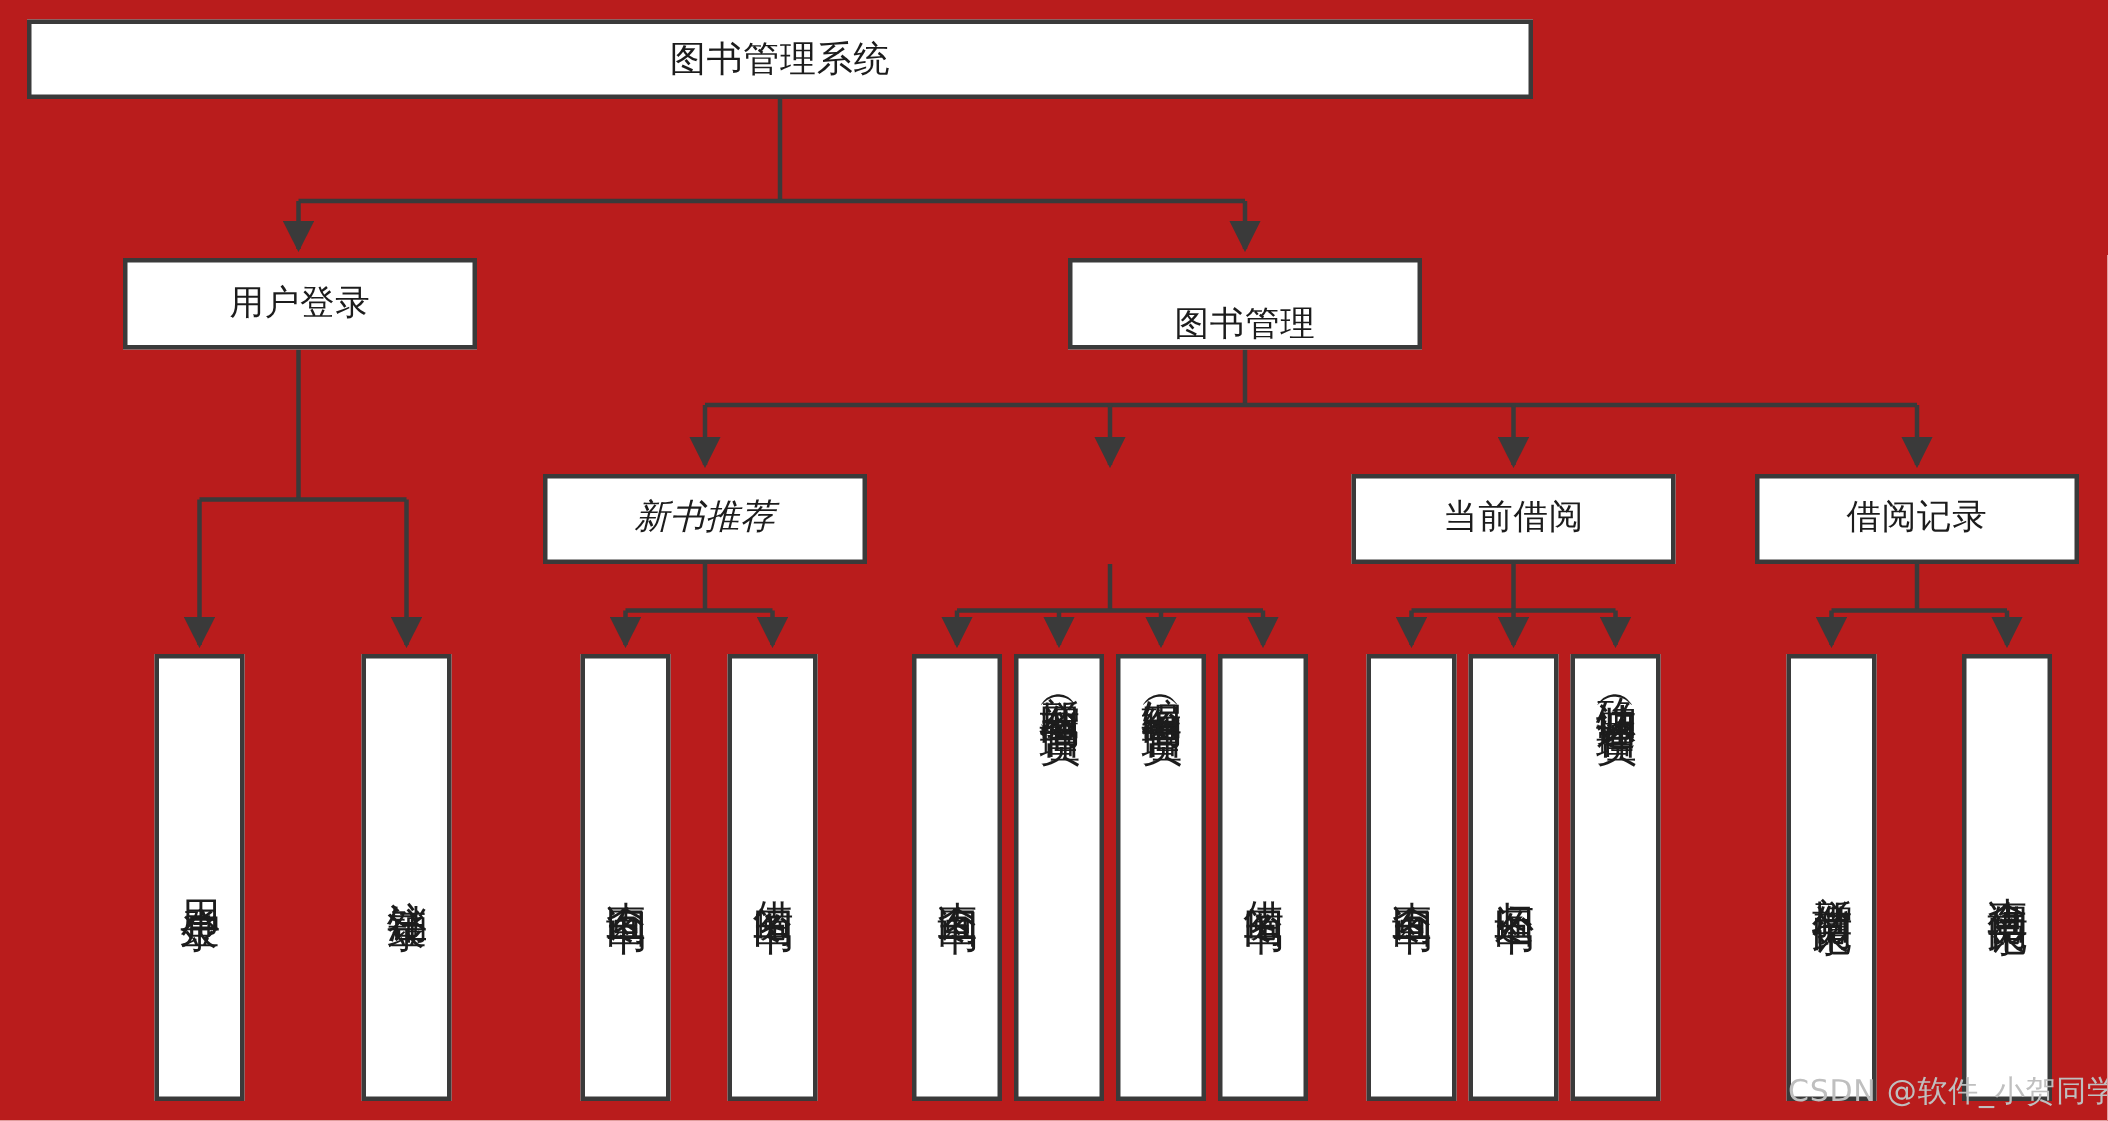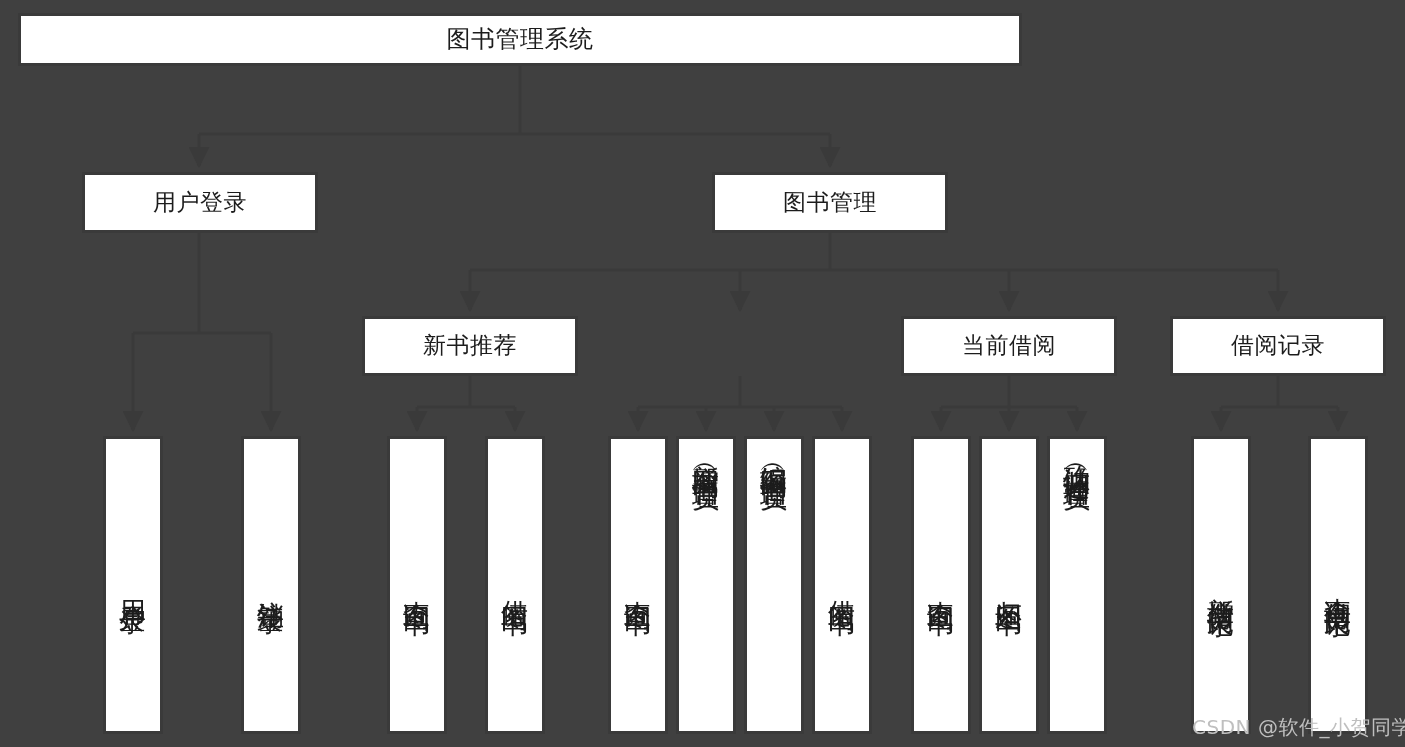--- a/index.html
+++ b/index.html
@@ -8,21 +8,21 @@
     padding: 0;
     background: #ffffff;
   }
   body {
     font-family: "DejaVu Sans", "Liberation Sans", sans-serif;
   }
   #canvas {
     position: relative;
     width: 1405px;
     height: 747px;
-    background: #404040;
+    background: #b91c1c;
     overflow: hidden;
   }
   #diagram-svg {
     position: absolute;
     left: 0;
     top: 0;
     width: 1405px;
     height: 747px;
   }
   .node {
@@ -134,25 +134,25 @@
     </g>
   </svg>
 
   <div class="node horiz root" style="left:18px; top:13px; width:1004px; height:53px;">
     <span class="node-label">图书管理系统</span>
   </div>
 
   <div class="node horiz" style="left:82px; top:172px; width:236px; height:61px;">
     <span class="node-label">用户登录</span>
   </div>
-  <div class="node horiz" style="left:712px; top:172px; width:236px; height:61px;">
+  <div class="node horiz" style="left:712px; top:172px; width:236px; height:61px;align-items:flex-end;">
     <span class="node-label">图书管理</span>
   </div>
 
-  <div class="node horiz" style="left:362px; top:316px; width:216px; height:60px;">
+  <div class="node horiz" style="left:362px; top:316px; width:216px; height:60px;font-style:italic;">
     <span class="node-label">新书推荐</span>
   </div>
   <div class="node horiz" style="left:901px; top:316px; width:216px; height:60px;">
     <span class="node-label">当前借阅</span>
   </div>
   <div class="node horiz" style="left:1170px; top:316px; width:216px; height:60px;">
     <span class="node-label">借阅记录</span>
   </div>
 
   <div class="node vert centered" style="left:103px; top:436px; width:60px; height:298px;">

